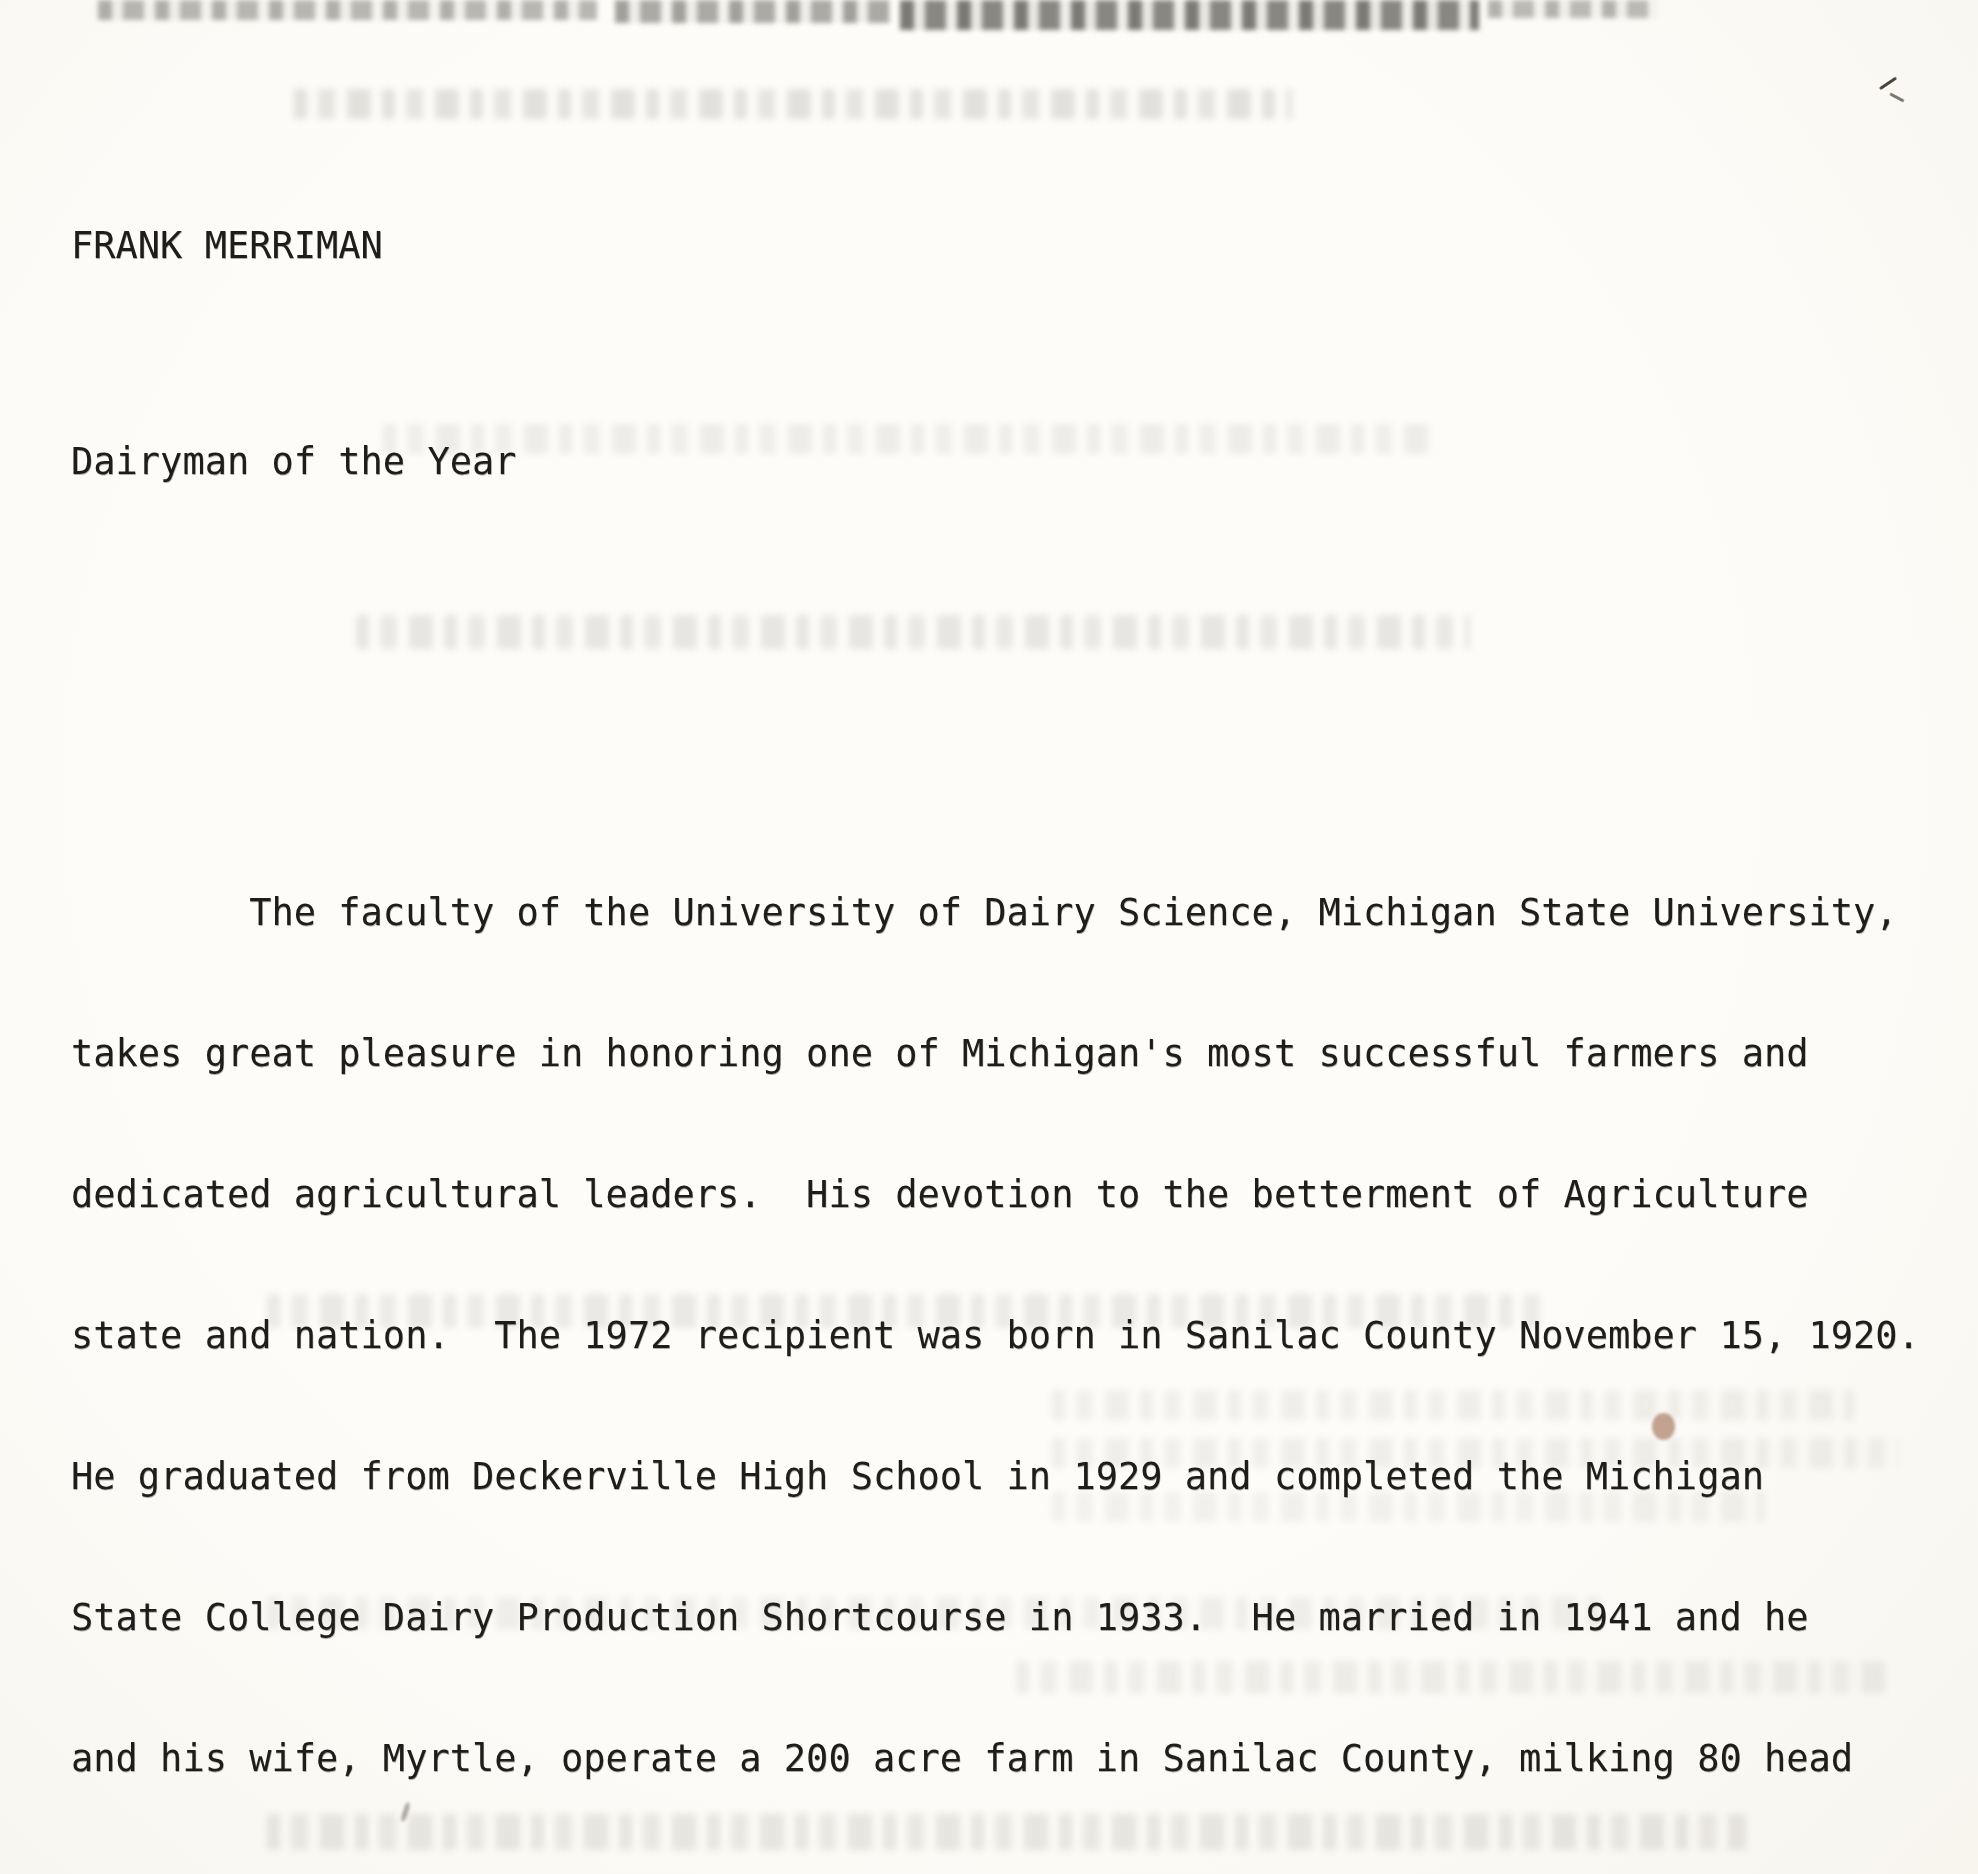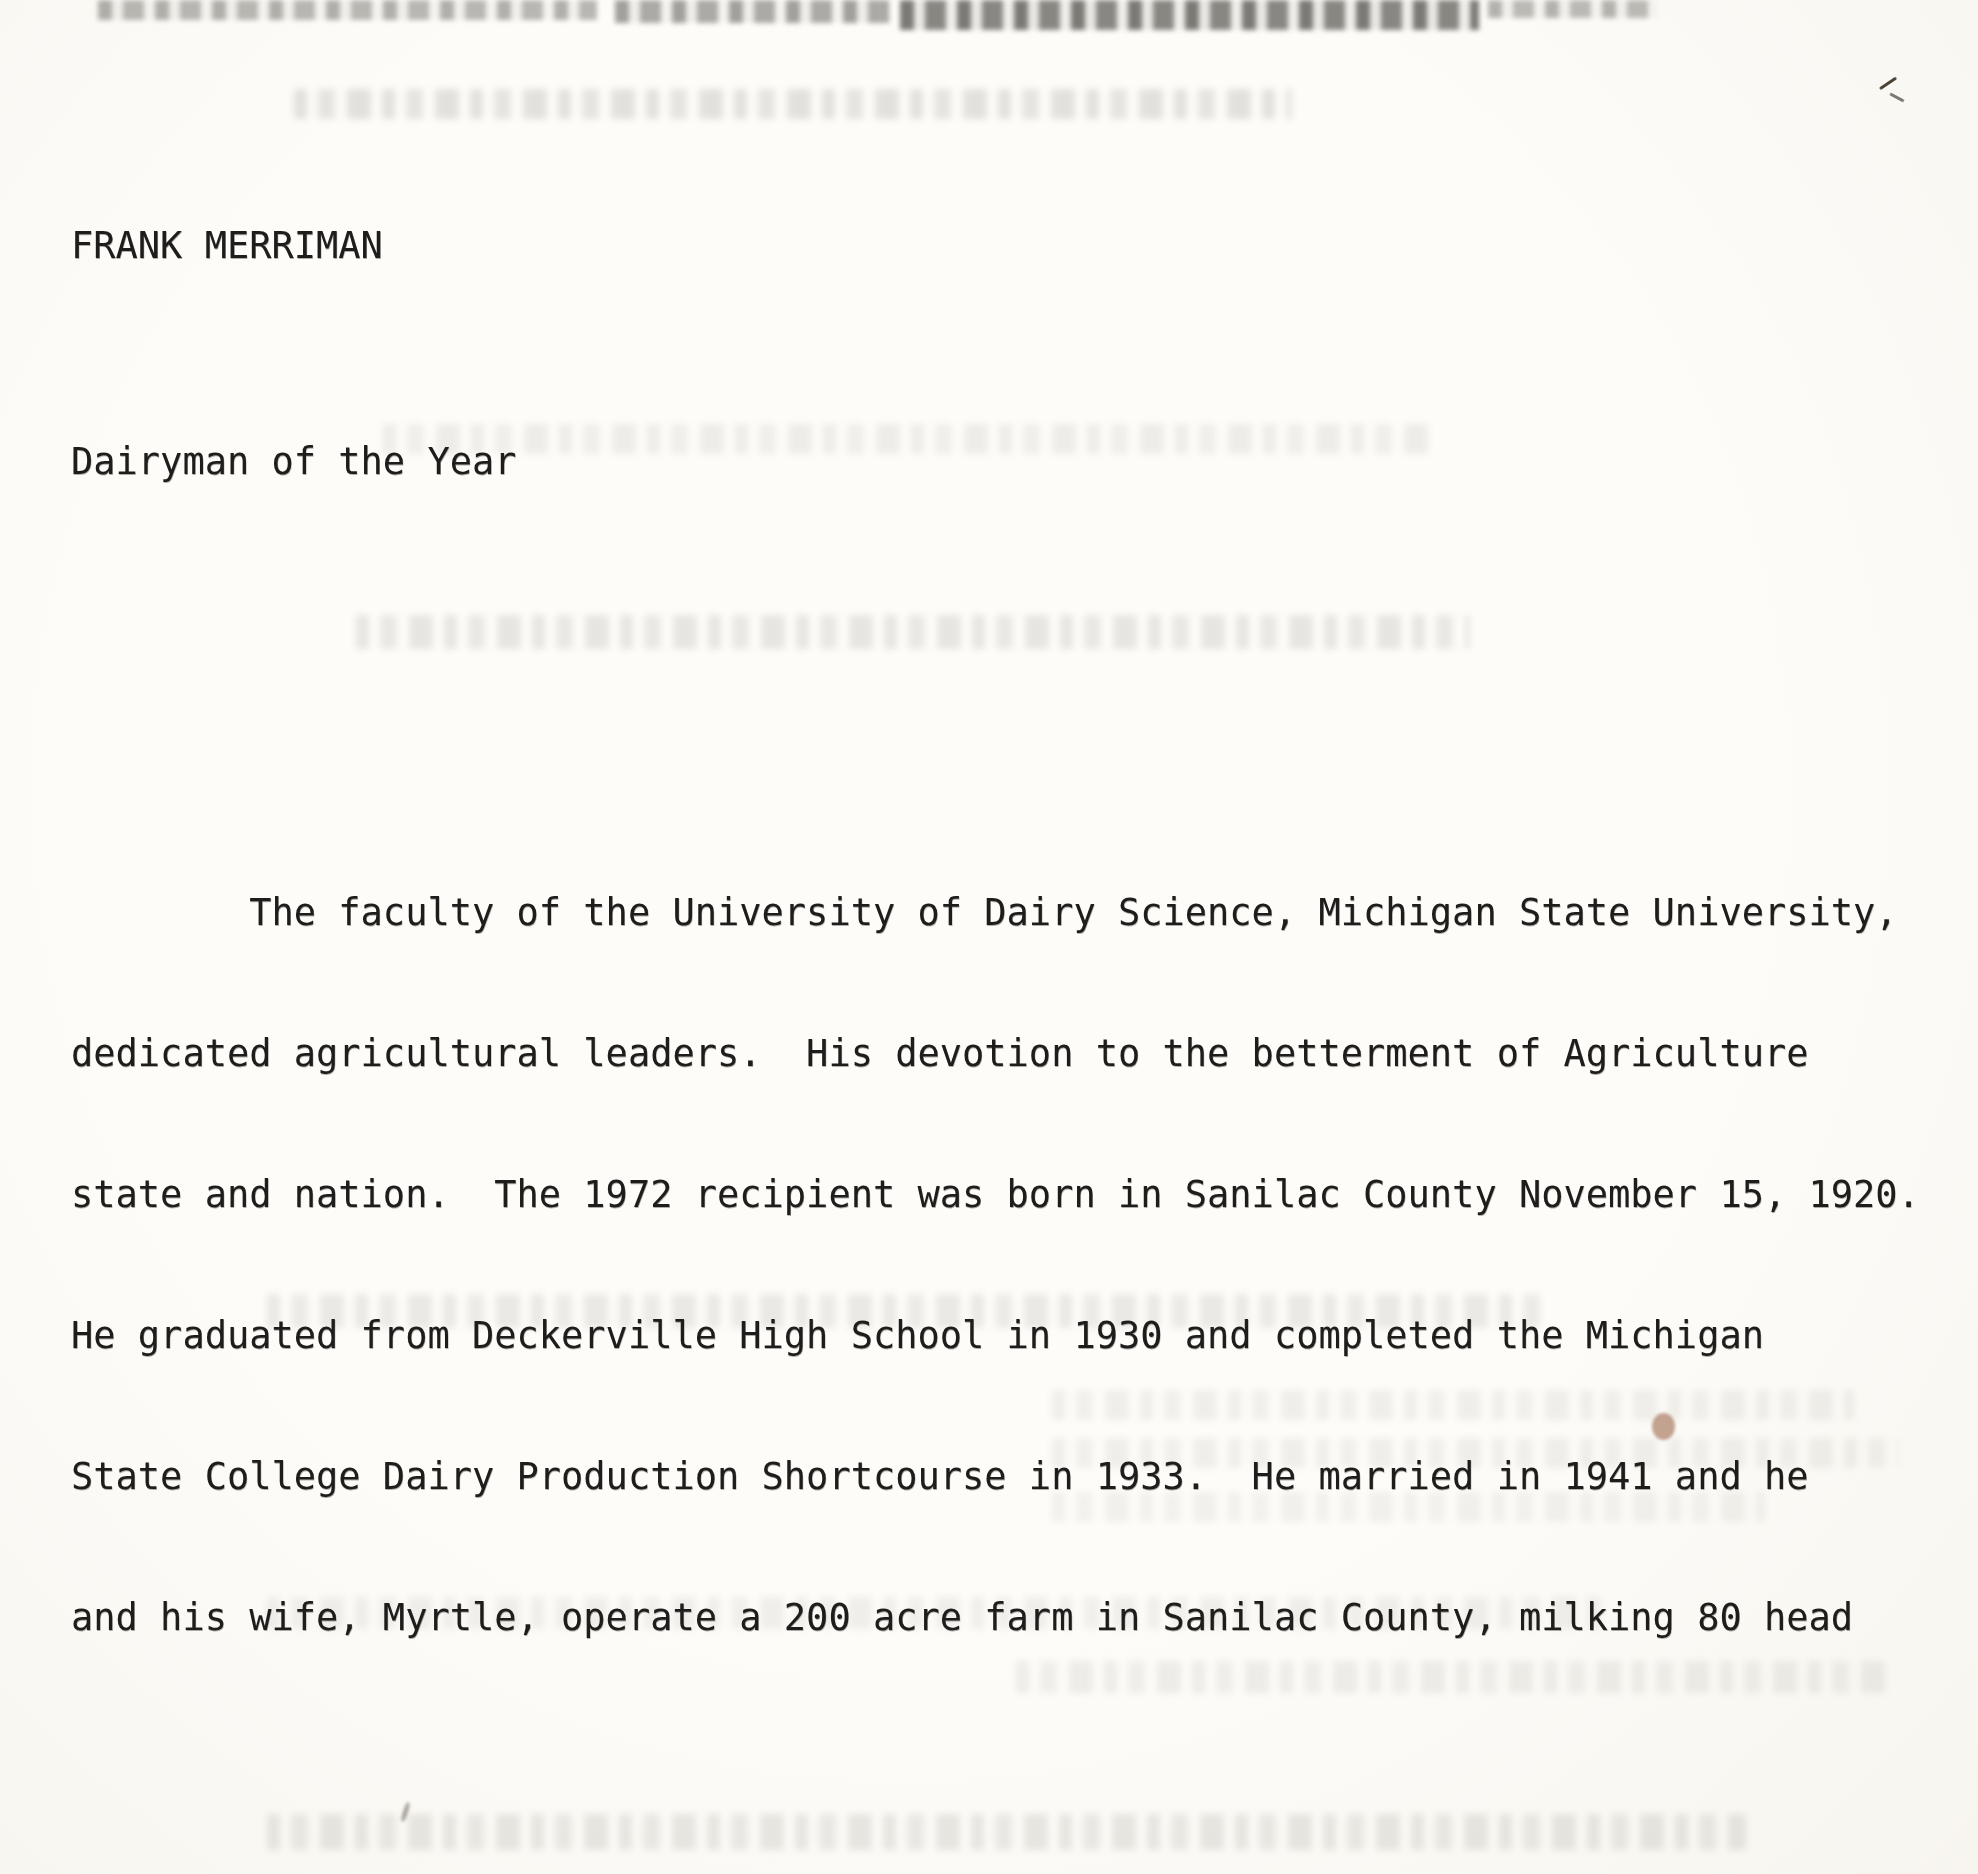--- a/index.html
+++ b/index.html
@@ -71,23 +71,24 @@
   <span class="speck" style="left:403px;top:1802px;width:5.3px;height:19.6px;background:rgba(80,72,58,0.45);transform:rotate(18deg);border-radius:40%;"></span>
 
   <div class="doc">
     <div class="title-block">
       <div class="line">FRANK MERRIMAN</div>
       <div class="line subtitle">Dairyman of the Year</div>
     </div>
 
     <div class="para para-1">
       <div class="line">        The faculty of the University of Dairy Science, Michigan State University,</div>
+      <div class="line">takes great pleasure in honoring one of Michigan's most successful farmers and</div>
       <div class="line">dedicated agricultural leaders.  His devotion to the betterment of Agriculture</div>
       <div class="line">state and nation.  The 1972 recipient was born in Sanilac County November 15, 1920.</div>
-      <div class="line">He graduated from Deckerville High School in 1930 and completed the Michigan</div>
+      <div class="line">He graduated from Deckerville High School in 1929 and completed the Michigan</div>
       <div class="line">State College Dairy Production Shortcourse in 1933.  He married in 1941 and he</div>
       <div class="line">and his wife, Myrtle, operate a 200 acre farm in Sanilac County, milking 80 head</div>
       
     </div>
 
     
 
     
 
     

